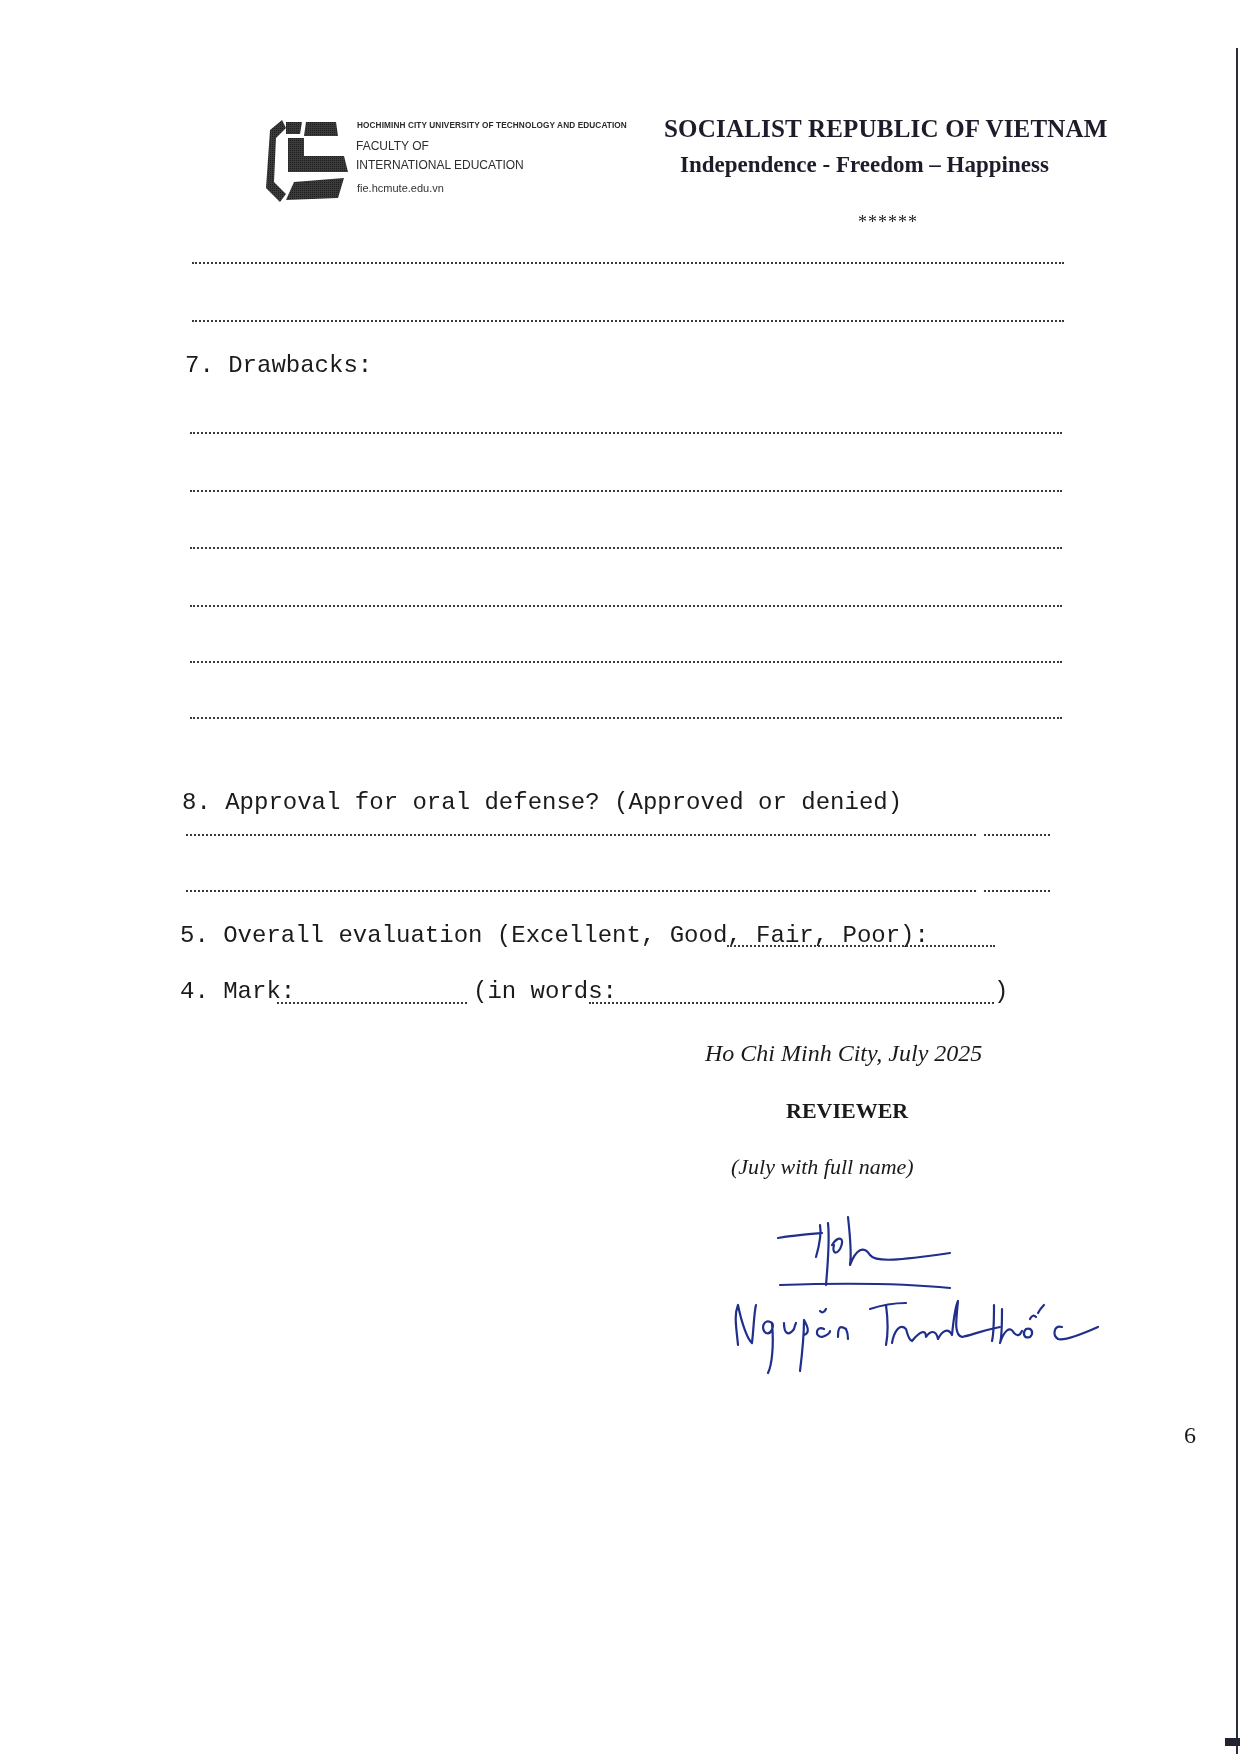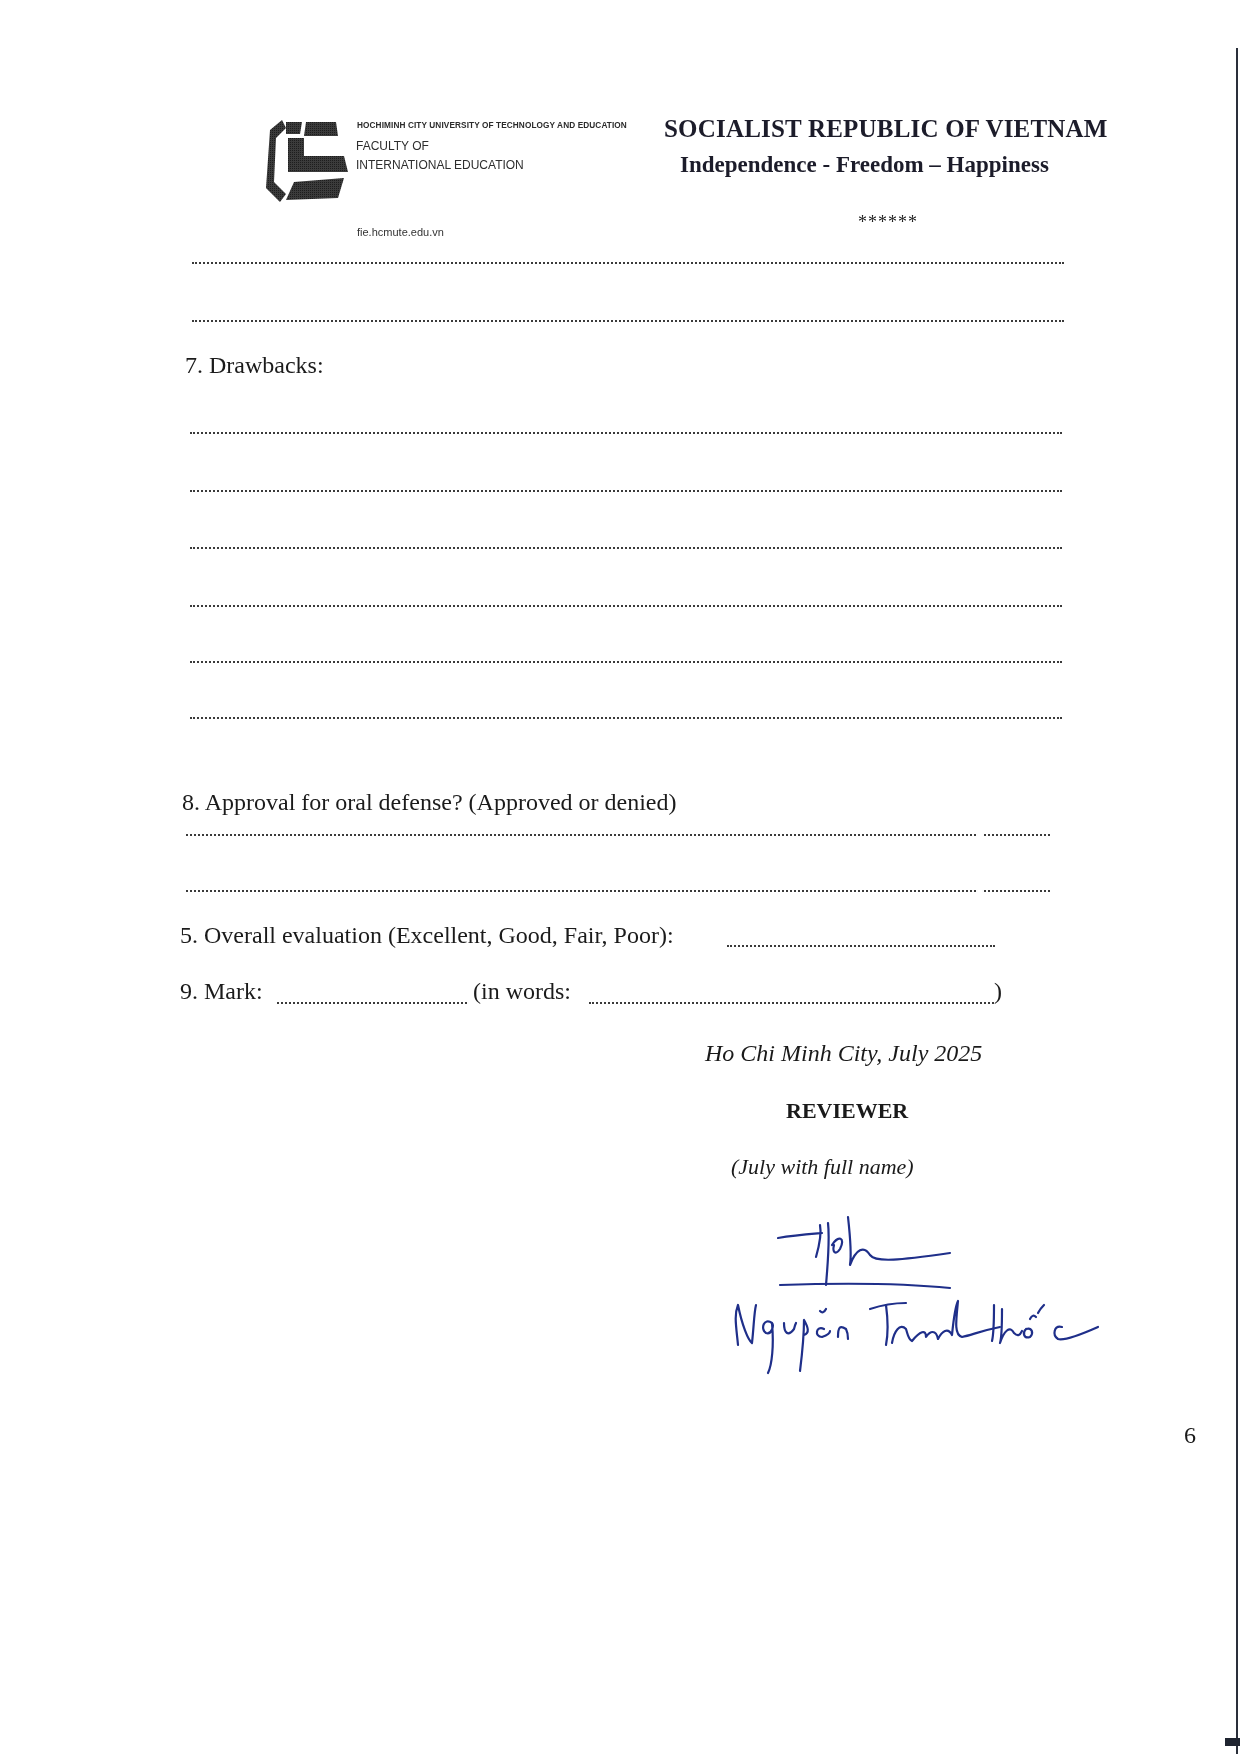--- a/index.html
+++ b/index.html
@@ -5,29 +5,29 @@
   html, body { margin:0; padding:0; background:#ffffff; }
   body { width:1240px; height:1754px; position:relative; overflow:hidden;
          font-family:"Liberation Serif", "DejaVu Serif", serif; color:#1a1a1a; }
   .abs { position:absolute; white-space:nowrap; }
 
   
   .logo { position:absolute; left:256px; top:116px; width:96px; height:88px; }
   .uni-line { left:357px; top:120px; font-family:"Liberation Sans", sans-serif;
               font-size:8.5px; font-weight:bold; letter-spacing:0.1px; color:#2b2b2b; transform:scaleX(0.97); transform-origin:left; }
   .fac-line { left:356px; font-family:"Liberation Sans", sans-serif; font-size:12px; color:#2e2e2e; line-height:18px; }
-  .url-line { left:357px; top:182px; font-family:"Liberation Sans", sans-serif; font-size:11px; color:#333;margin-top:44px; }
+  .url-line { left:357px; top:182px; font-family:"Liberation Sans", sans-serif; font-size:11px; color:#333; }
 
   .nat-title { left:664px; top:115px; font-size:25px; font-weight:bold; color:#1c1c2a; letter-spacing:0.2px;text-align:center; }
   .motto { left:680px; top:152px; font-size:23px; font-weight:bold; color:#1c1c2a;font-family:Liberation Serif, serif; }
   .stars { left:858px; top:212px; font-size:18px; color:#222; letter-spacing:1px; }
 
   .dots { position:absolute; height:0; border-bottom:2px dotted #3a3a3a; }
 
-  .q { font-size:24px; color:#1b1b1b; }
+  .q { font-size:24px; color:#1b1b1b;font-family:Liberation Mono, monospace; }
 
   .place { left:705px; top:1040px; font-size:24px; font-style:italic; }
   .reviewer { left:786px; top:1098px; font-size:22px; font-weight:bold; }
   .sign-hint { left:731px; top:1154px; font-size:22px; font-style:italic; }
 
   .signature { position:absolute; left:700px; top:1205px; width:400px; height:190px; }
   .page-num { left:1184px; top:1422px; font-size:24px; }
 
   .edge-line { position:absolute; left:1236px; top:48px; width:2px; height:1706px; background:#2a2f3a; }
   .edge-foot { position:absolute; left:1225px; top:1738px; width:15px; height:8px; background:#1f2430; }
@@ -71,21 +71,21 @@
 
 <div class="abs q" style="left:182px; top:753px;margin-top:36px;">8. Approval for oral defense? (Approved or denied)</div>
 <div class="dots" style="left:186px; top:834px; width:790px;"></div>
 <div class="dots" style="left:984px; top:834px; width:66px;"></div>
 <div class="dots" style="left:186px; top:890px; width:790px;"></div>
 <div class="dots" style="left:984px; top:890px; width:66px;"></div>
 
 <div class="abs q" style="left:180px; top:922px;">5. Overall evaluation (Excellent, Good, Fair, Poor):</div>
 <div class="dots" style="left:727px; top:945px; width:268px;"></div>
 
-<div class="abs q" style="left:180px; top:978px;">9. Mark:</div>
+<div class="abs q" style="left:180px; top:978px;">4. Mark:</div>
 <div class="dots" style="left:277px; top:1002px; width:190px;"></div>
 <div class="abs q" style="left:473px; top:978px;">(in words:</div>
 <div class="dots" style="left:589px; top:1002px; width:405px;"></div>
 <div class="abs q" style="left:994px; top:978px;">)</div>
 
 <div class="abs place">Ho Chi Minh City, July 2025</div>
 <div class="abs reviewer">REVIEWER</div>
 <div class="abs sign-hint">(July with full name)</div>
 
 <svg class="signature" viewBox="0 0 400 190" fill="none" stroke="#1f2f8a" stroke-width="2.2" stroke-linecap="round" stroke-linejoin="round">

